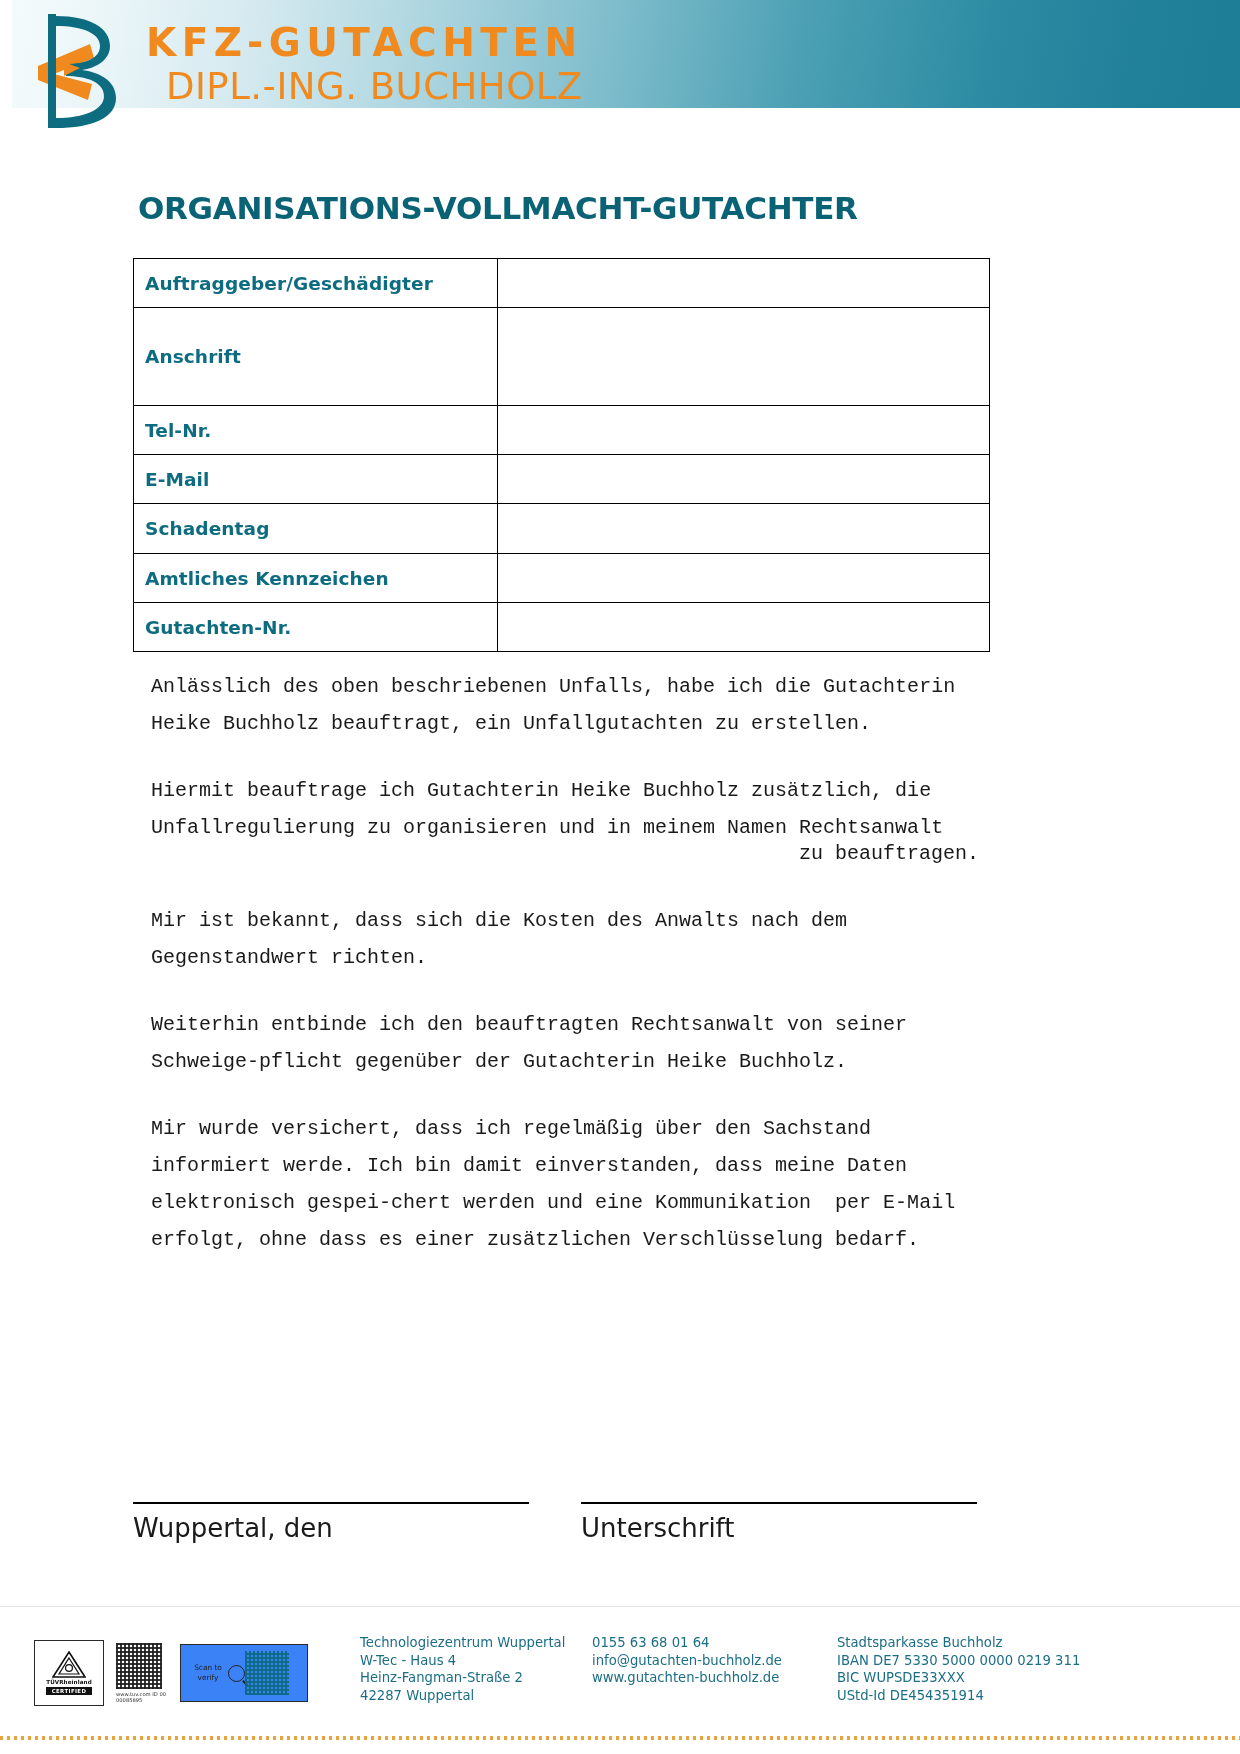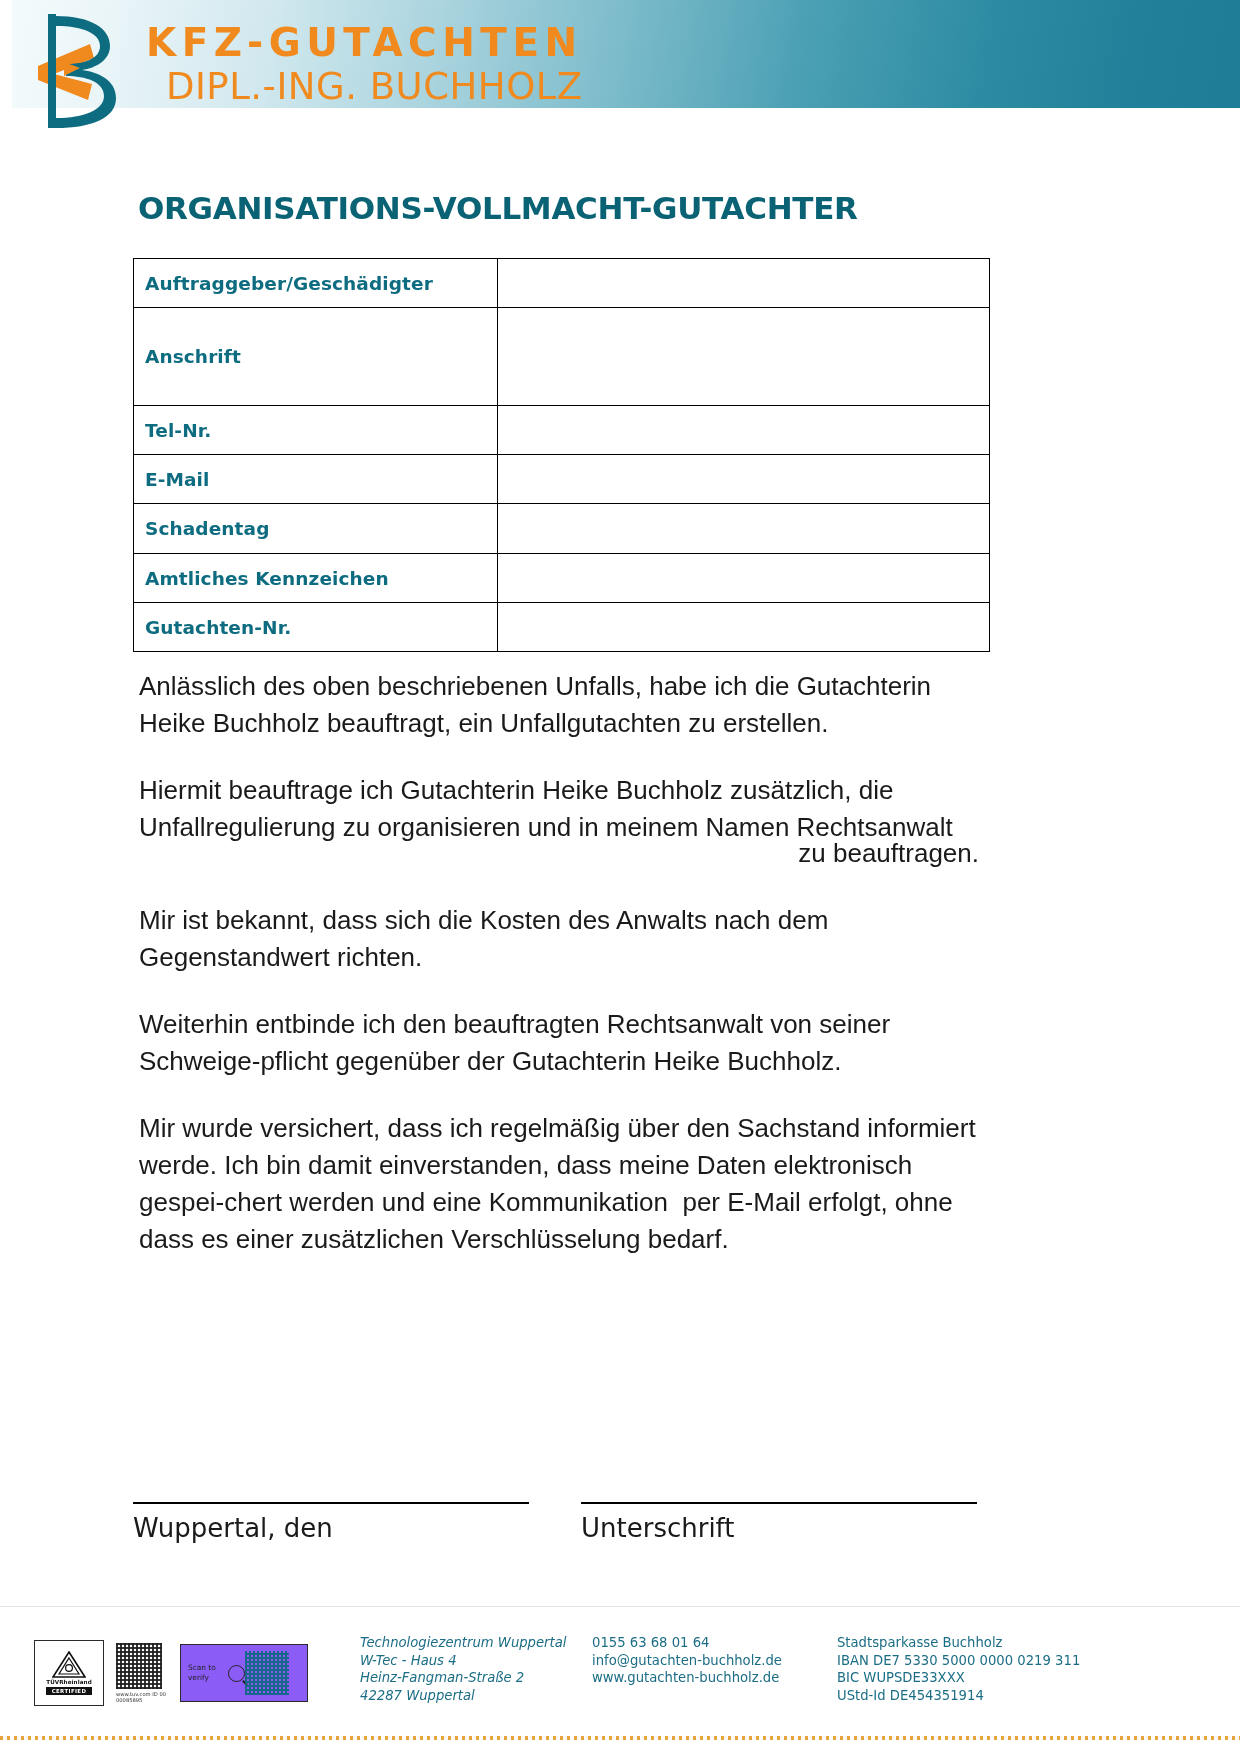--- a/index.html
+++ b/index.html
@@ -111,25 +111,25 @@
   }
 
   
   .body-block {
     position: absolute;
     left: 139px;
     top: 668px;
     width: 840px;
   }
   .para {
-    font-family: Liberation Sans, sans-serif;
-    font-size: 26px;
+    font-family: Liberation Mono, monospace;
+    font-size: 20px;
     color: #1a1a1a;
     line-height: 37px;
-    margin: 0 0 26px 0;
+    margin: 0 0 26px 12px;
     white-space: pre-wrap;
   }
   .para.right-tail {
     text-align: right;
     margin-top: -37px;
     margin-bottom: 26px;
   }
   .para-spacer { height: 4px; }
 
   
@@ -214,25 +214,26 @@
     color: #333;
     margin-top: 2px;
     line-height: 1.25;
     width: 52px;
     word-break: break-all;
   }
   .scan-box {
     width: 128px;
     height: 58px;
     border: 1.3px solid #2a2a2a;
-    background: #8b5cf6;
+    background: #3b82f6;
     display: flex;
     align-items: center;
     padding: 0 7px;
     box-sizing: border-box;
+    text-align: center;
   }
   .scan-text {
     font-family: "DejaVu Sans", sans-serif;
     font-size: 7.4px;
     color: #222;
     line-height: 1.35;
     width: 40px;
   }
   .scan-magnifier {
     width: 15px; height: 15px;
@@ -263,21 +264,21 @@
     left: 360px;
     top: 38px;
     display: flex;
     gap: 0;
     font-family: "DejaVu Sans", sans-serif;
     font-size: 13.2px;
     color: #1b6d85;
     line-height: 17.5px;
   }
   .fcol { white-space: nowrap; }
-  .fcol.c1 { width: 232px; font-style: italic; }
+  .fcol.c1 { width: 232px; }
   .fcol.c2 { width: 245px; }
   .fcol.c3 { width: 300px; }
   .fcol .fline { display: block; }
 
   .footer-dots {
     position: absolute;
     left: 0;
     top: 140px;
     width: 1240px;
     height: 4px;

